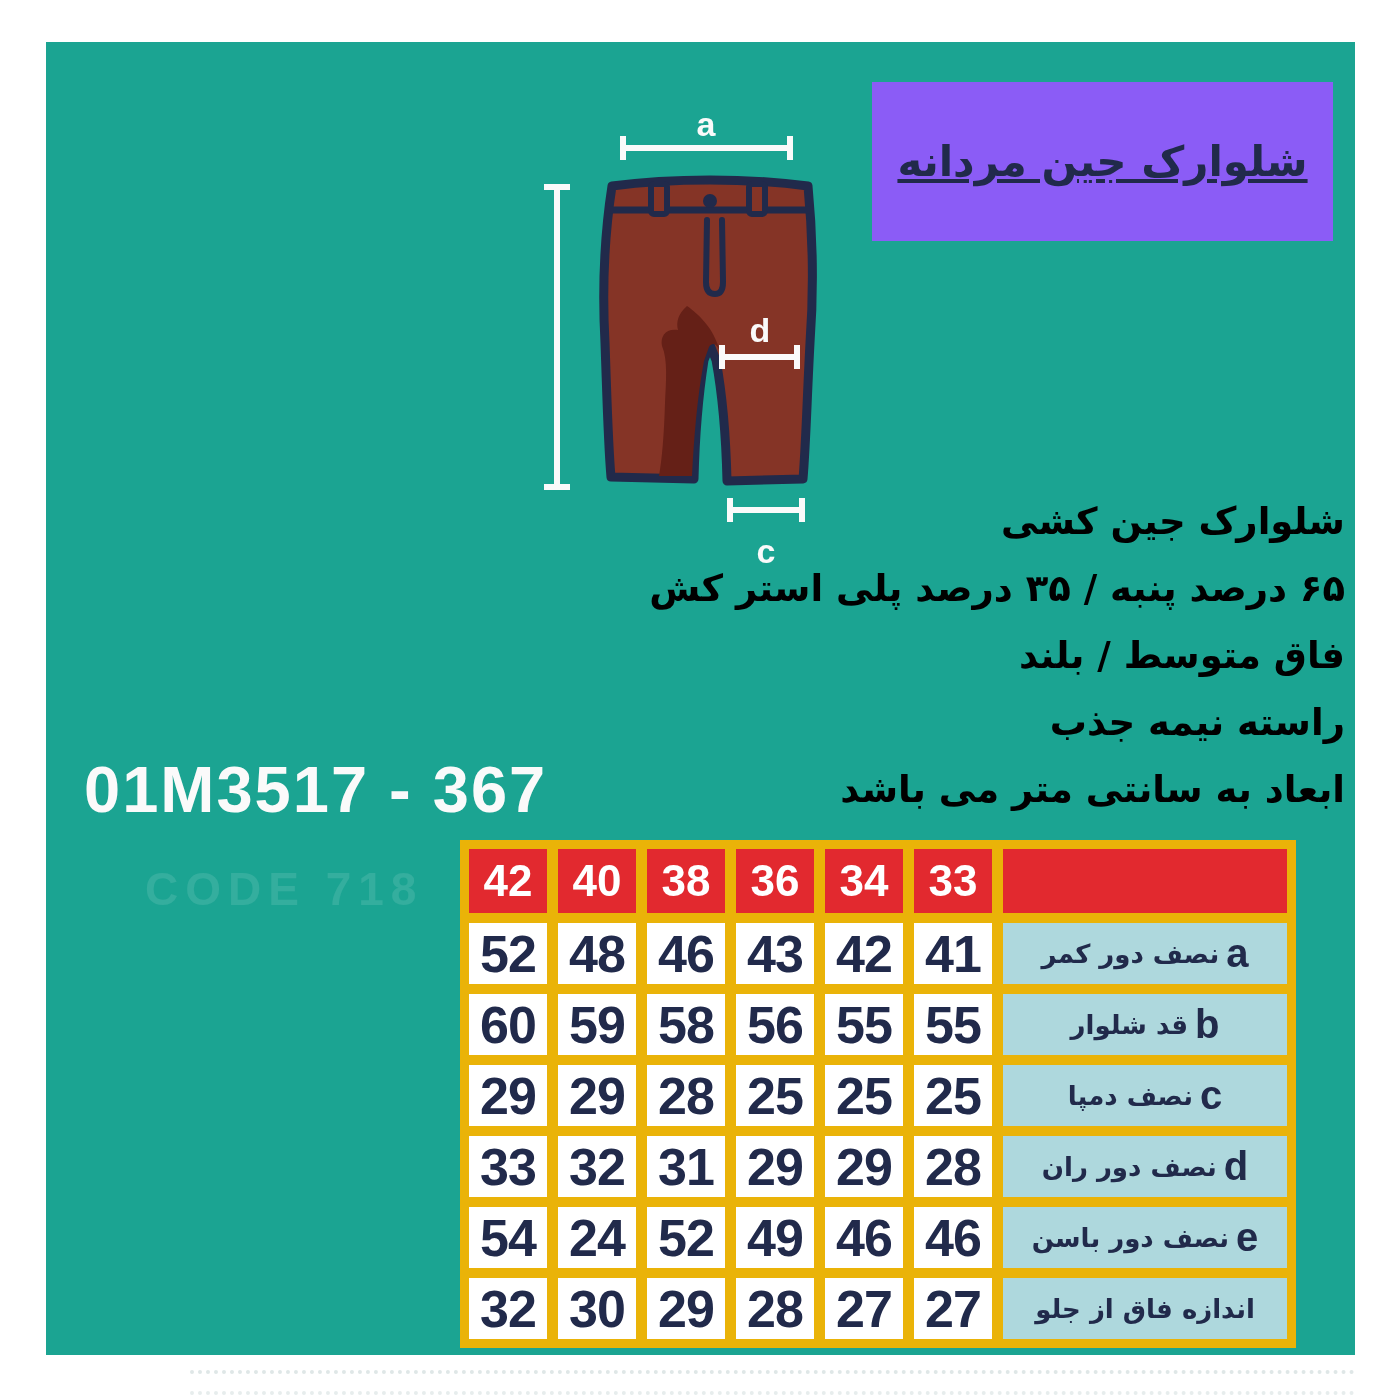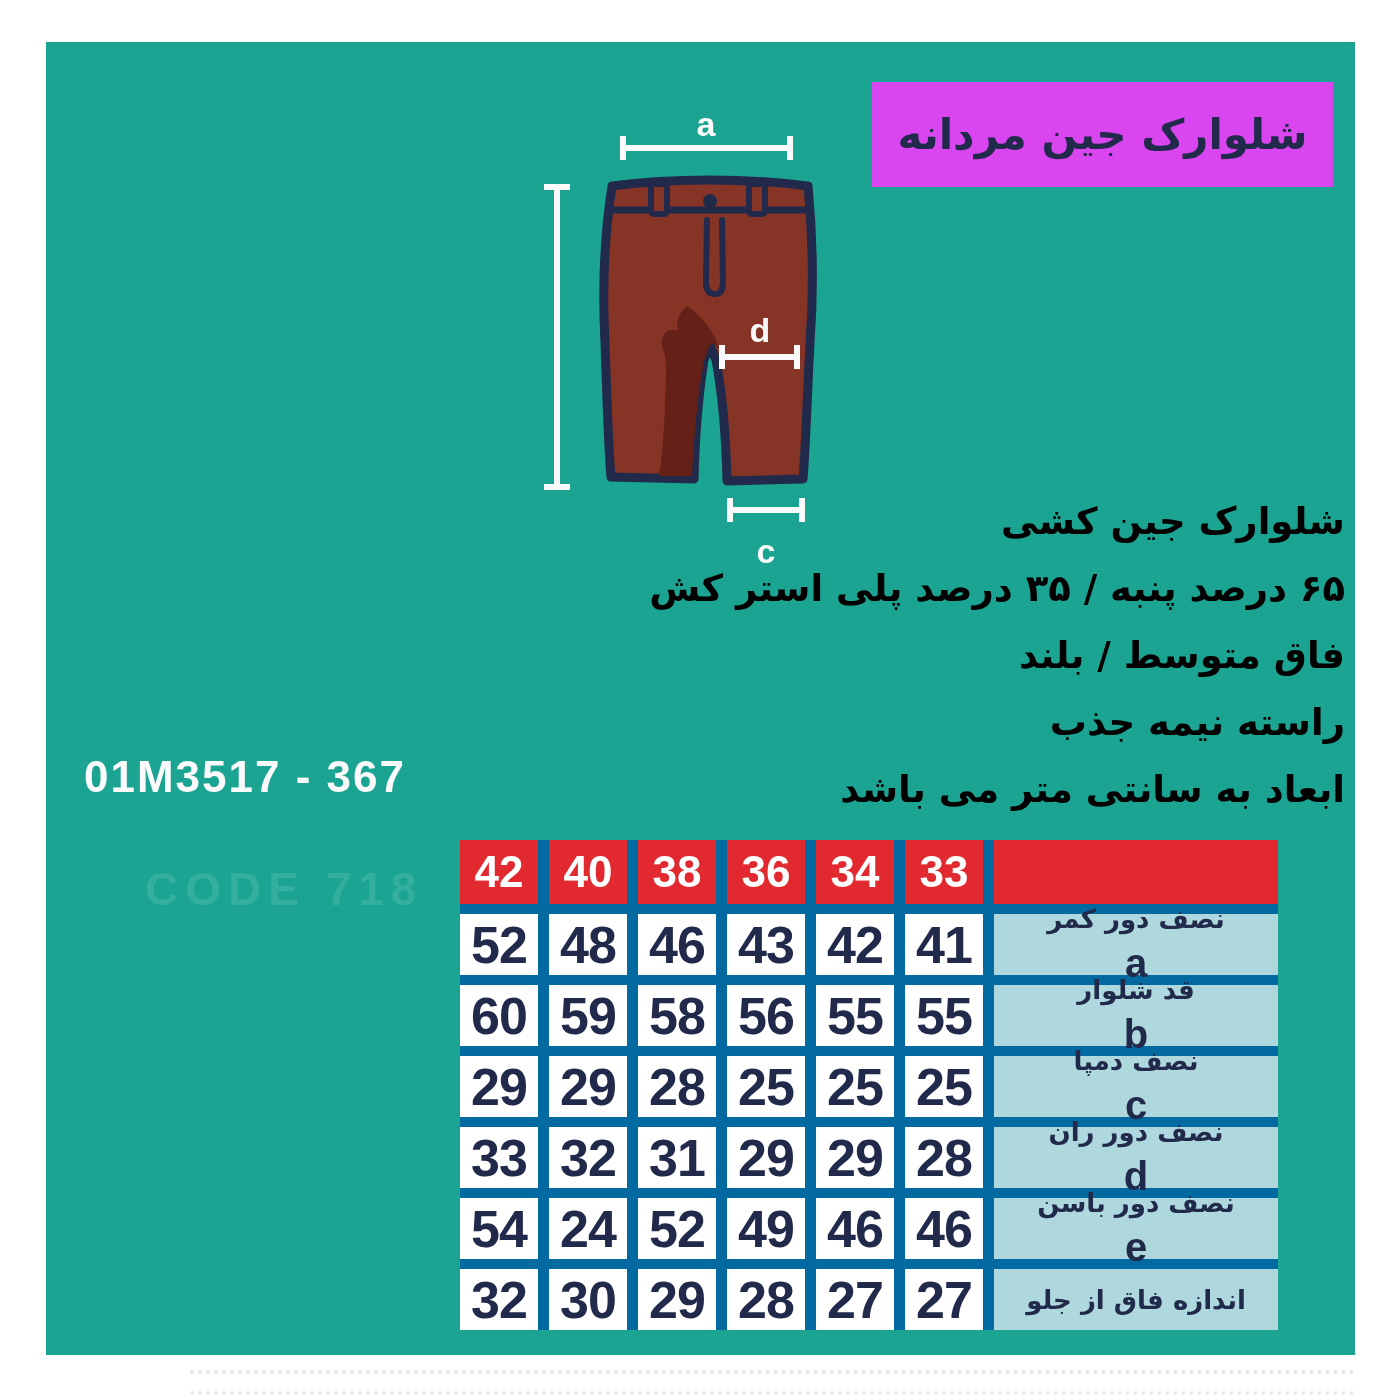--- a/index.html
+++ b/index.html
@@ -7,63 +7,63 @@
     position:relative; width:1400px; height:1400px;
     background:#ffffff; overflow:hidden;
     font-family:"Liberation Sans", sans-serif;
   }
   .canvas {
     position:absolute; left:46px; top:42px; width:1309px; height:1313px;
     background:#1BA492;
   }
   
   .title-box {
-    position:absolute; left:872px; top:82px; width:461px; height:105px;
-    background:#d946ef; display:flex; align-items:center; justify-content:center;
+    position:absolute; left:872px; top:82px; width:461px; height:159px;
+    background:#8b5cf6; display:flex; align-items:center; justify-content:center;
     direction:rtl; color:#212A4B; font-family:"DejaVu Sans", sans-serif;
-    font-weight:bold; font-size:42px; white-space:nowrap;
+    font-weight:bold; font-size:42px; white-space:nowrap;text-decoration:underline;
   }
   
   .figure { position:absolute; left:520px; top:98px; width:310px; height:470px; }
   
   .desc {
     position:absolute; left:645px; top:488px; width:700px;
     direction:rtl; text-align:right; color:#000000;
     font-family:"DejaVu Sans", sans-serif; font-weight:bold;
   }
   .desc .line { height:67px; line-height:67px; font-size:37px; white-space:nowrap; }
   .desc .line.small { font-size:37px; }
   
   .code {
     position:absolute; left:84px; top:752px;
-    color:#FAFAFA; font-weight:bold; font-size:44px; letter-spacing:2px;
+    color:#FAFAFA; font-weight:bold; font-size:65px; letter-spacing:2px;
     white-space:nowrap;
     text-align:center;
   }
   .watermark {
     position:absolute; left:98px; top:862px;
     color:rgba(255,255,255,0.11); font-weight:bold; font-size:46px;
     letter-spacing:7px; white-space:nowrap;margin-left:47px;
   }
   
   .size-table {
     position:absolute; left:460px; top:840px;
     display:grid;
     grid-template-columns:78px 78px 78px 78px 78px 78px 284px;
     grid-template-rows:64px 61px 61px 61px 61px 61px 61px;
     column-gap:11px; row-gap:10px;
-    background:#0369a1; 
+    background:#eab308; padding:9px;
   }
   .cell {
     display:flex; align-items:center; justify-content:center;
     font-weight:bold; white-space:nowrap;
   }
   .hcell { background:#E2292F; color:#ffffff; font-size:44px; }
   .ncell { background:#ffffff; color:#212A4B; font-size:52px; letter-spacing:-1px; }
-  .lcell { background:#AED8DD; color:#212A4B; direction:ltr; gap:7px;flex-direction:column; }
+  .lcell { background:#AED8DD; color:#212A4B; direction:ltr; gap:7px; }
   .lcell .fa-label { font-family:"DejaVu Sans", sans-serif; font-size:26px; font-weight:bold; }
   .lcell .letter { font-size:40px; font-weight:bold; }
   
   .dots { position:absolute; left:190px; width:1165px; height:0; }
   .dots.r1 { top:1370px; border-top:4px dotted #DFE7E7; }
   .dots.r2 { top:1391px; border-top:4px dotted #E7EDED; }
 </style>
 </head>
 <body>
 

